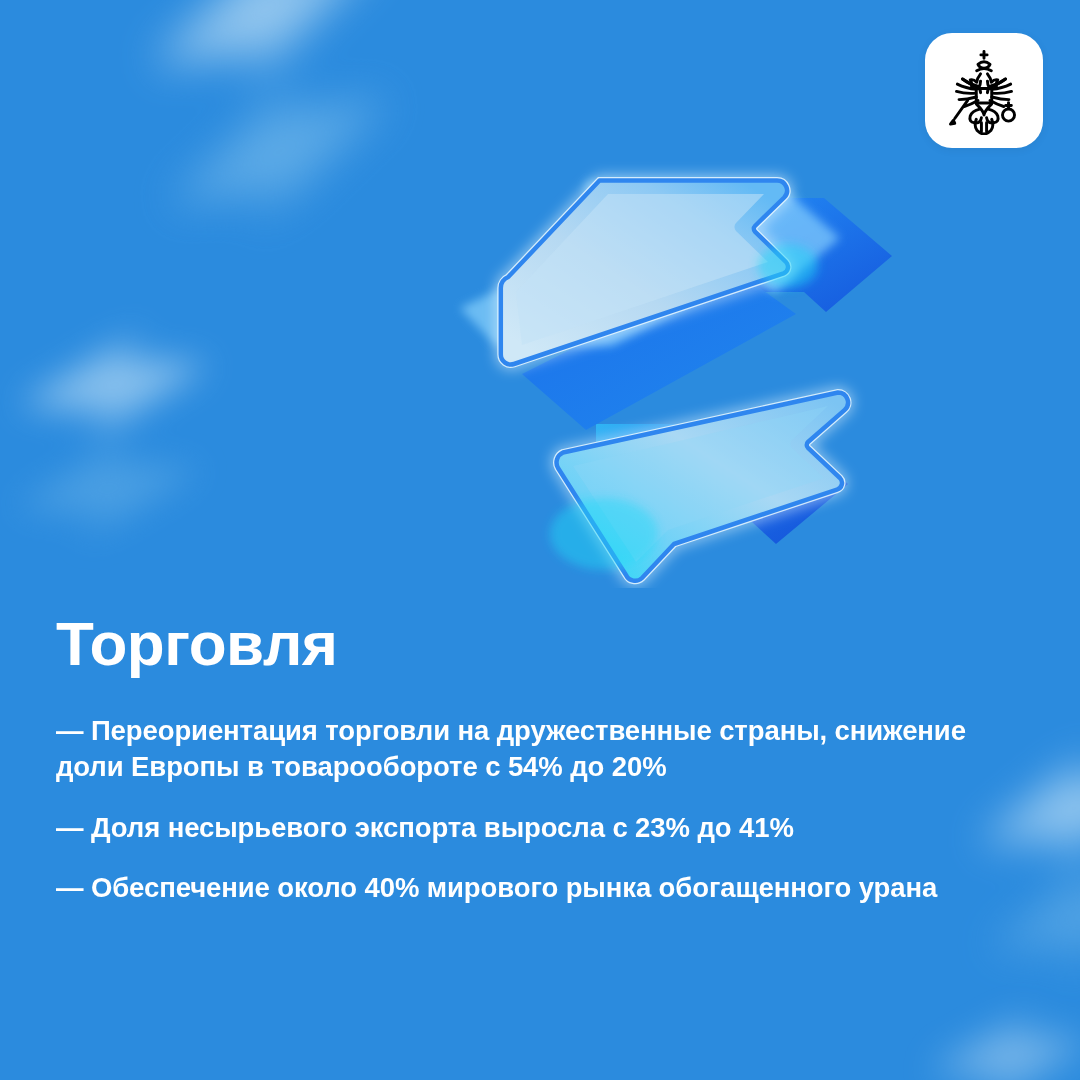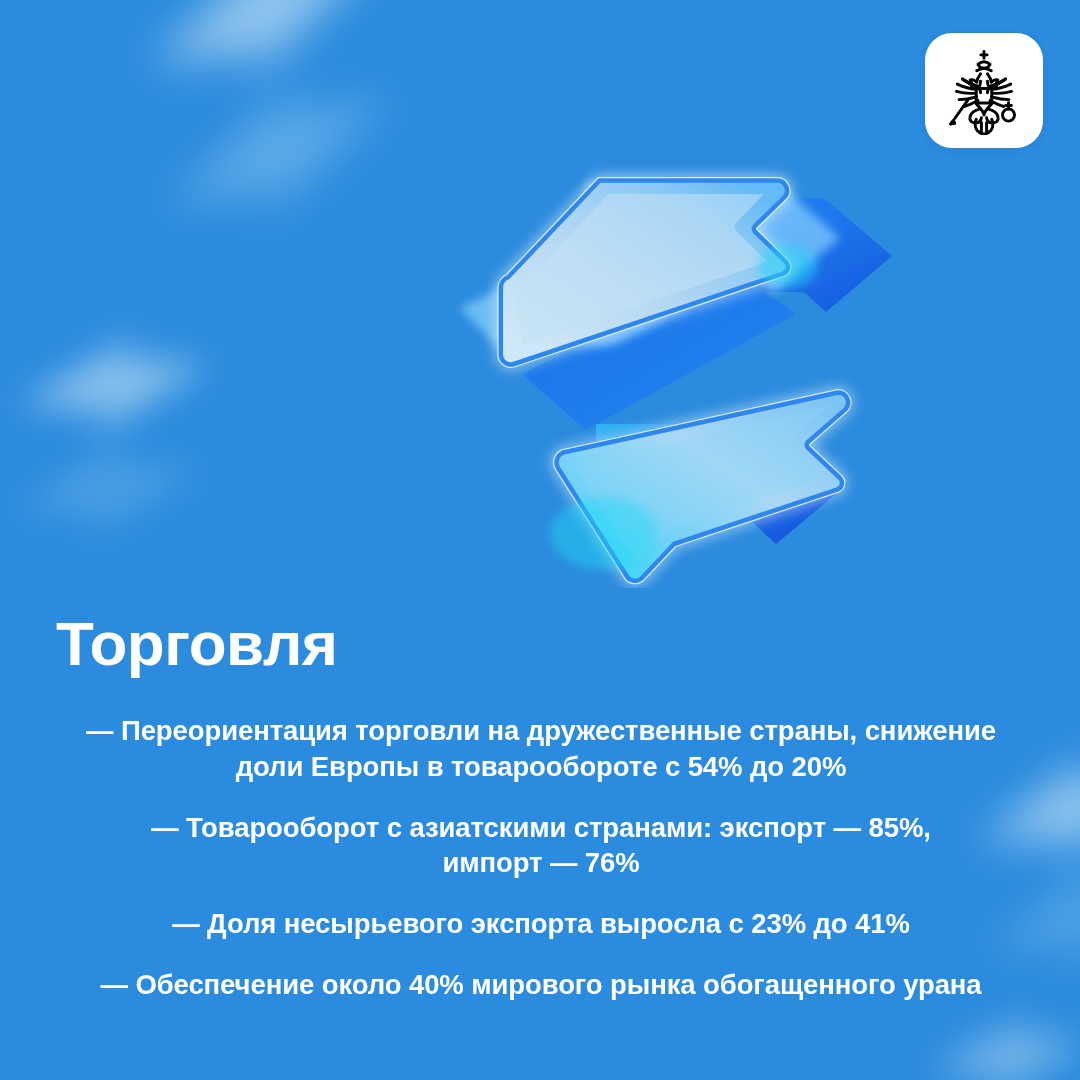--- a/index.html
+++ b/index.html
@@ -89,21 +89,20 @@
     margin-top: 38px;
   }
   #bullet-list li {
     color: #ffffff;
     font-size: 27.5px;
     line-height: 1.30;
     font-weight: 700;
     letter-spacing: -0.1px;
     margin-bottom: 25px;
     white-space: pre-line;
-    text-align: center;
   }
   #bullet-list li:last-child { margin-bottom: 4px; }
 </style>
 </head>
 <body>
 
 <div id="card">
 
   <div class="bg-ghost" id="ghost-top-left">
     <svg viewBox="0 0 100 100" aria-hidden="true">
@@ -318,20 +317,18 @@
 
       <ellipse cx="352" cy="128" rx="30" ry="22" fill="#21d6f7" opacity="0.5" filter="url(#fSoft)"></ellipse>
     </svg>
   </div>
 
   <div id="content">
     <h1 id="page-title">Торговля</h1>
 
     <ul id="bullet-list">
       <li>— Переориентация торговли на дружественные страны, снижение доли Европы в товарообороте с 54% до 20%</li>
-      <li>— Товарооборот с азиатскими странами: экспорт — 85%,
-импорт — 76%</li>
       <li>— Доля несырьевого экспорта выросла с 23% до 41%</li>
       <li>— Обеспечение около 40% мирового рынка обогащенного урана</li>
     </ul>
   </div>
 
 </div>
 
 </body></html>

